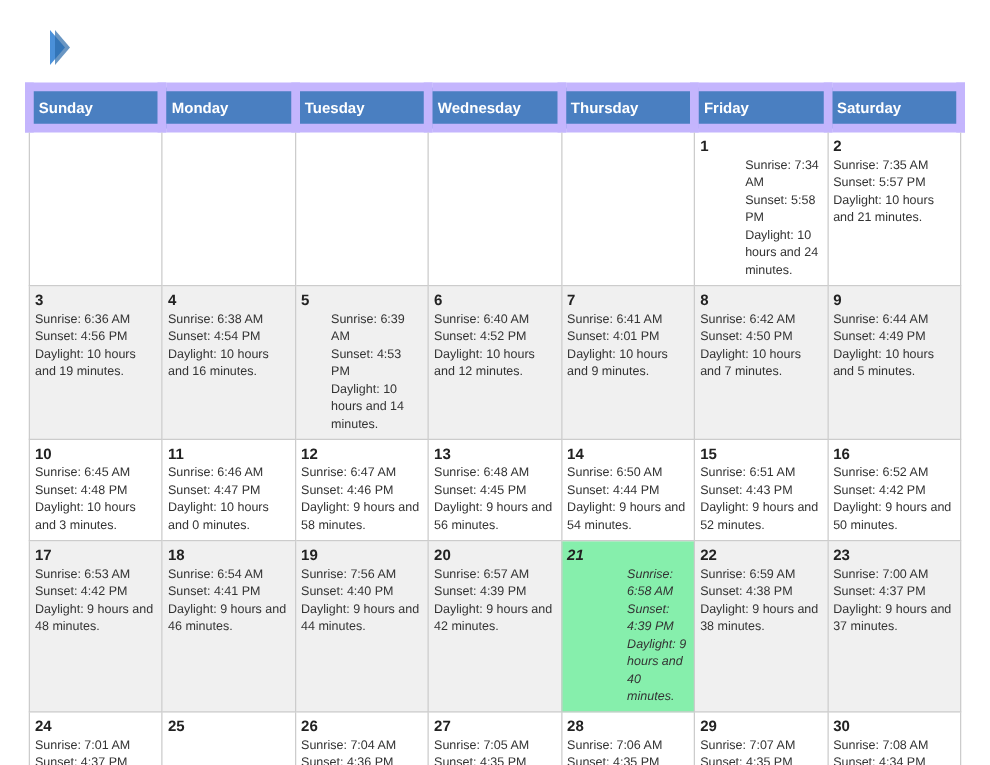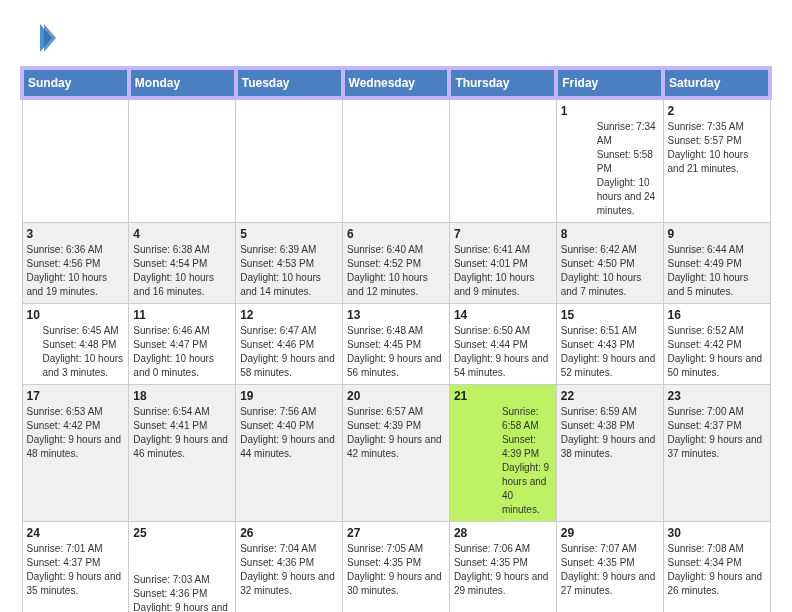--- a/index.html
+++ b/index.html
@@ -51,21 +51,21 @@
       border-collapse: collapse;
       font-size: 11px;
     }
     .calendar thead th {
       background-color: #4a7fc1;
       color: #fff;
       padding: 6px 4px;
       text-align: left;
       font-size: 12px;
       font-weight: bold;
-      border: 4px solid #c4b5fd;
+      border: 7px solid #c4b5fd;
     }
     .calendar td {
       border: 1px solid #ccc;
       vertical-align: top;
       padding: 4px;
       width: calc(100% / 7);
       min-height: 80px;
       background: #fff;
     }
     .calendar tr:nth-child(even) td {
@@ -147,21 +147,21 @@
 Daylight: 10 hours and 19 minutes.</div>
         </td>
         <td style="background-color: rgb(240, 240, 240);">
           <div class="day-number">4</div>
           <div class="day-info" style="white-space: pre-line;">Sunrise: 6:38 AM
 Sunset: 4:54 PM
 Daylight: 10 hours and 16 minutes.</div>
         </td>
         <td style="background-color: rgb(240, 240, 240);">
           <div class="day-number">5</div>
-          <div class="day-info" style="white-space: pre-line;">Sunrise: 6:39 AM
+          <div class="day-info" style="white-space: pre-line; margin-left: 24px;">Sunrise: 6:39 AM
 Sunset: 4:53 PM
 Daylight: 10 hours and 14 minutes.</div>
         </td>
         <td style="background-color: rgb(240, 240, 240);">
           <div class="day-number">6</div>
           <div class="day-info" style="white-space: pre-line;">Sunrise: 6:40 AM
 Sunset: 4:52 PM
 Daylight: 10 hours and 12 minutes.</div>
         </td>
         <td style="background-color: rgb(240, 240, 240);">
@@ -179,21 +179,21 @@
         <td style="background-color: rgb(240, 240, 240);">
           <div class="day-number">9</div>
           <div class="day-info" style="white-space: pre-line;">Sunrise: 6:44 AM
 Sunset: 4:49 PM
 Daylight: 10 hours and 5 minutes.</div>
         </td>
       </tr>
       <tr>
         <td>
           <div class="day-number">10</div>
-          <div class="day-info" style="white-space: pre-line; margin-left: 16px;">Sunrise: 6:45 AM
+          <div class="day-info" style="white-space: pre-line;">Sunrise: 6:45 AM
 Sunset: 4:48 PM
 Daylight: 10 hours and 3 minutes.</div>
         </td>
         <td>
           <div class="day-number">11</div>
           <div class="day-info" style="white-space: pre-line;">Sunrise: 6:46 AM
 Sunset: 4:47 PM
 Daylight: 10 hours and 0 minutes.</div>
         </td>
         <td>
@@ -245,21 +245,21 @@
           <div class="day-info" style="white-space: pre-line;">Sunrise: 7:56 AM
 Sunset: 4:40 PM
 Daylight: 9 hours and 44 minutes.</div>
         </td>
         <td style="background-color: rgb(240, 240, 240);">
           <div class="day-number">20</div>
           <div class="day-info" style="white-space: pre-line;">Sunrise: 6:57 AM
 Sunset: 4:39 PM
 Daylight: 9 hours and 42 minutes.</div>
         </td>
-        <td style="background-color: #bef264;">
+        <td style="background-color: #86efac; font-style: italic;">
           <div class="day-number">21</div>
           <div class="day-info" style="white-space: pre-line; margin-left: 48px;">Sunrise: 6:58 AM
 Sunset: 4:39 PM
 Daylight: 9 hours and 40 minutes.</div>
         </td>
         <td style="background-color: rgb(240, 240, 240);">
           <div class="day-number">22</div>
           <div class="day-info" style="white-space: pre-line;">Sunrise: 6:59 AM
 Sunset: 4:38 PM
 Daylight: 9 hours and 38 minutes.</div>

